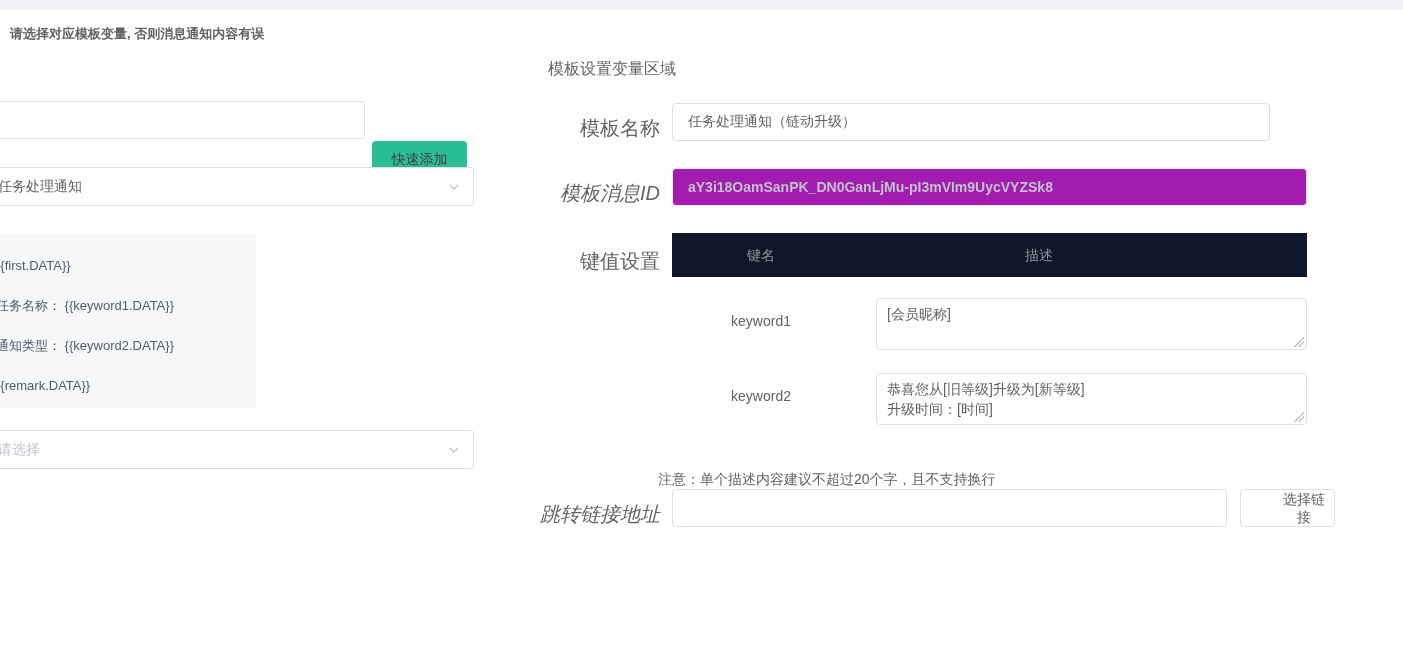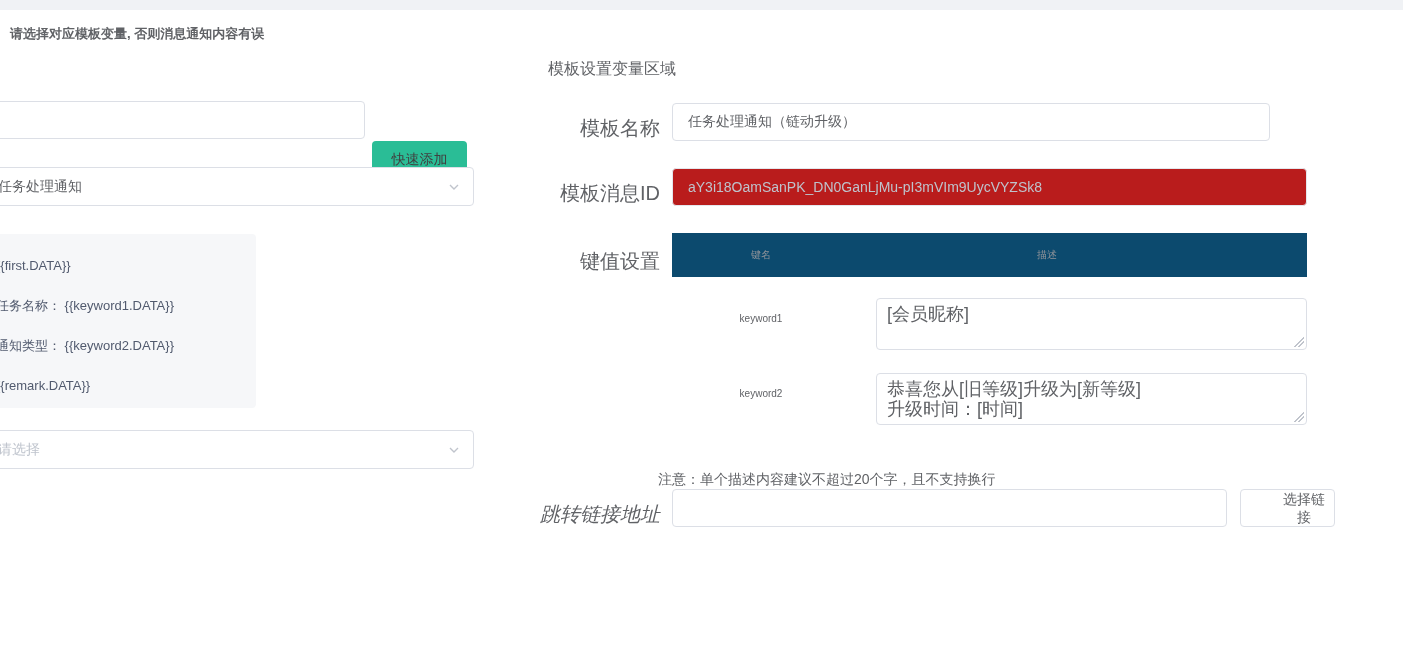--- a/index.html
+++ b/index.html
@@ -15,21 +15,21 @@
   
   .top-strip { left:0; top:0; width:1403px; height:10px; background:#f0f2f5; }
 
   
   .ctl {
     border:1px solid #dcdfe6; border-radius:4px; background:#fff;
     font-size:14px; color:#606266; font-family:inherit;
   }
   input.ctl { padding:0 15px; height:38px; outline:none; }
   input.ctl:disabled {
-    background:#b91c1c; border-color:#e4e7ed; color:#bfc3cc; cursor:not-allowed;
+    background:#a21caf; border-color:#e4e7ed; color:#bfc3cc; cursor:not-allowed;font-weight:bold;
   }
   .fake-select {
     display:flex; align-items:center; height:39px; padding:0 12px 0 15px;
     justify-content:space-between; cursor:pointer;
   }
   .fake-select .sel-text { flex:1; white-space:nowrap; overflow:hidden; }
   .fake-select .placeholder { color:#bfc4cd; }
   .chev { flex:0 0 auto; display:flex; align-items:center; }
 
   
@@ -51,34 +51,34 @@
   
   .section-title { left:548px; top:59px; font-size:16px; color:#606266; }
   .form-label {
     left:500px; width:160px; text-align:right; font-size:20px; color:#606266;
     white-space:nowrap;
   }
   .name-input  { left:672px; top:103px; width:598px; }
   .id-input    { left:672px; top:168px; width:635px; }
 
   .kv-header {
-    left:672px; top:233px; width:635px; height:44px; background:#0c4a6e;
-    color:#909399; font-size:10px;
+    left:672px; top:233px; width:635px; height:44px; background:#0f172a;
+    color:#909399; font-size:14px;
   }
   .kv-header .hcell { position:absolute; top:0; height:44px; line-height:44px; text-align:center; }
   .kv-header .hcell.key  { left:0;   width:178px; }
-  .kv-header .hcell.desc { left:240px; width:270px; }
+  .kv-header .hcell.desc { left:232px; width:270px; }
 
   .kv-key-label {
-    left:672px; width:178px; text-align:center; font-size:10px; color:#606266;
+    left:672px; width:178px; text-align:center; font-size:14px; color:#606266;
   }
   .ta-wrap { width:431px; height:52px; }
   .ta-wrap textarea {
     width:100%; height:100%; resize:none; outline:none;
-    padding:5px 10px; line-height:20px; font-size:18px;
+    padding:5px 10px; line-height:20px; font-size:14px;
     white-space:pre-wrap; overflow:hidden;
   }
   .resize-handle {
     position:absolute; right:3px; bottom:3px; width:10px; height:10px;
     pointer-events:none;
     background:linear-gradient(135deg,
       transparent 0 48%, #c0c4cc 48% 56%,
       transparent 56% 70%, #c0c4cc 70% 78%,
       transparent 78% 100%);
   }
@@ -125,21 +125,21 @@
       <path d="M3 5l4 4 4-4" fill="none" stroke="#c0c4cc" stroke-width="1.4"></path>
     </svg>
   </span>
 </div>
 
 <div class="abs section-title">模板设置变量区域</div>
 
 <div class="abs form-label" style="top:115px;">模板名称</div>
 <input class="abs ctl name-input" type="text" value="任务处理通知（链动升级）" style="">
 
-<div class="abs form-label" style="top:180px;">模板消息ID</div>
+<div class="abs form-label" style="top:180px;font-style:italic;">模板消息ID</div>
 <input class="abs ctl id-input" type="text" disabled="" value="aY3i18OamSanPK_DN0GanLjMu-pI3mVIm9UycVYZSk8" style="">
 
 <div class="abs form-label" style="top:248px;">键值设置</div>
 <div class="abs kv-header">
   <span class="hcell key">键名</span>
   <span class="hcell desc">描述</span>
 </div>
 
 <div class="abs kv-key-label" style="top:313px;">keyword1</div>
 <div class="abs ta-wrap" style="left:876px; top:298px;">

